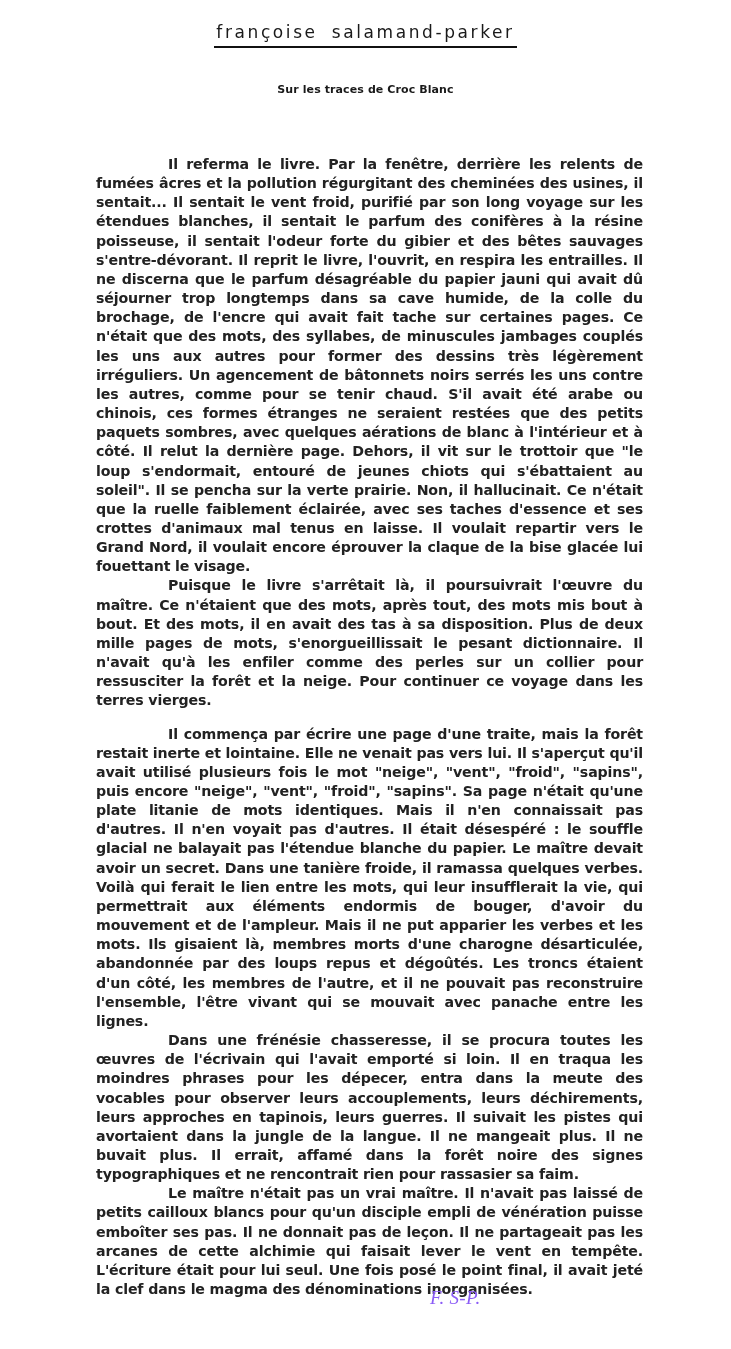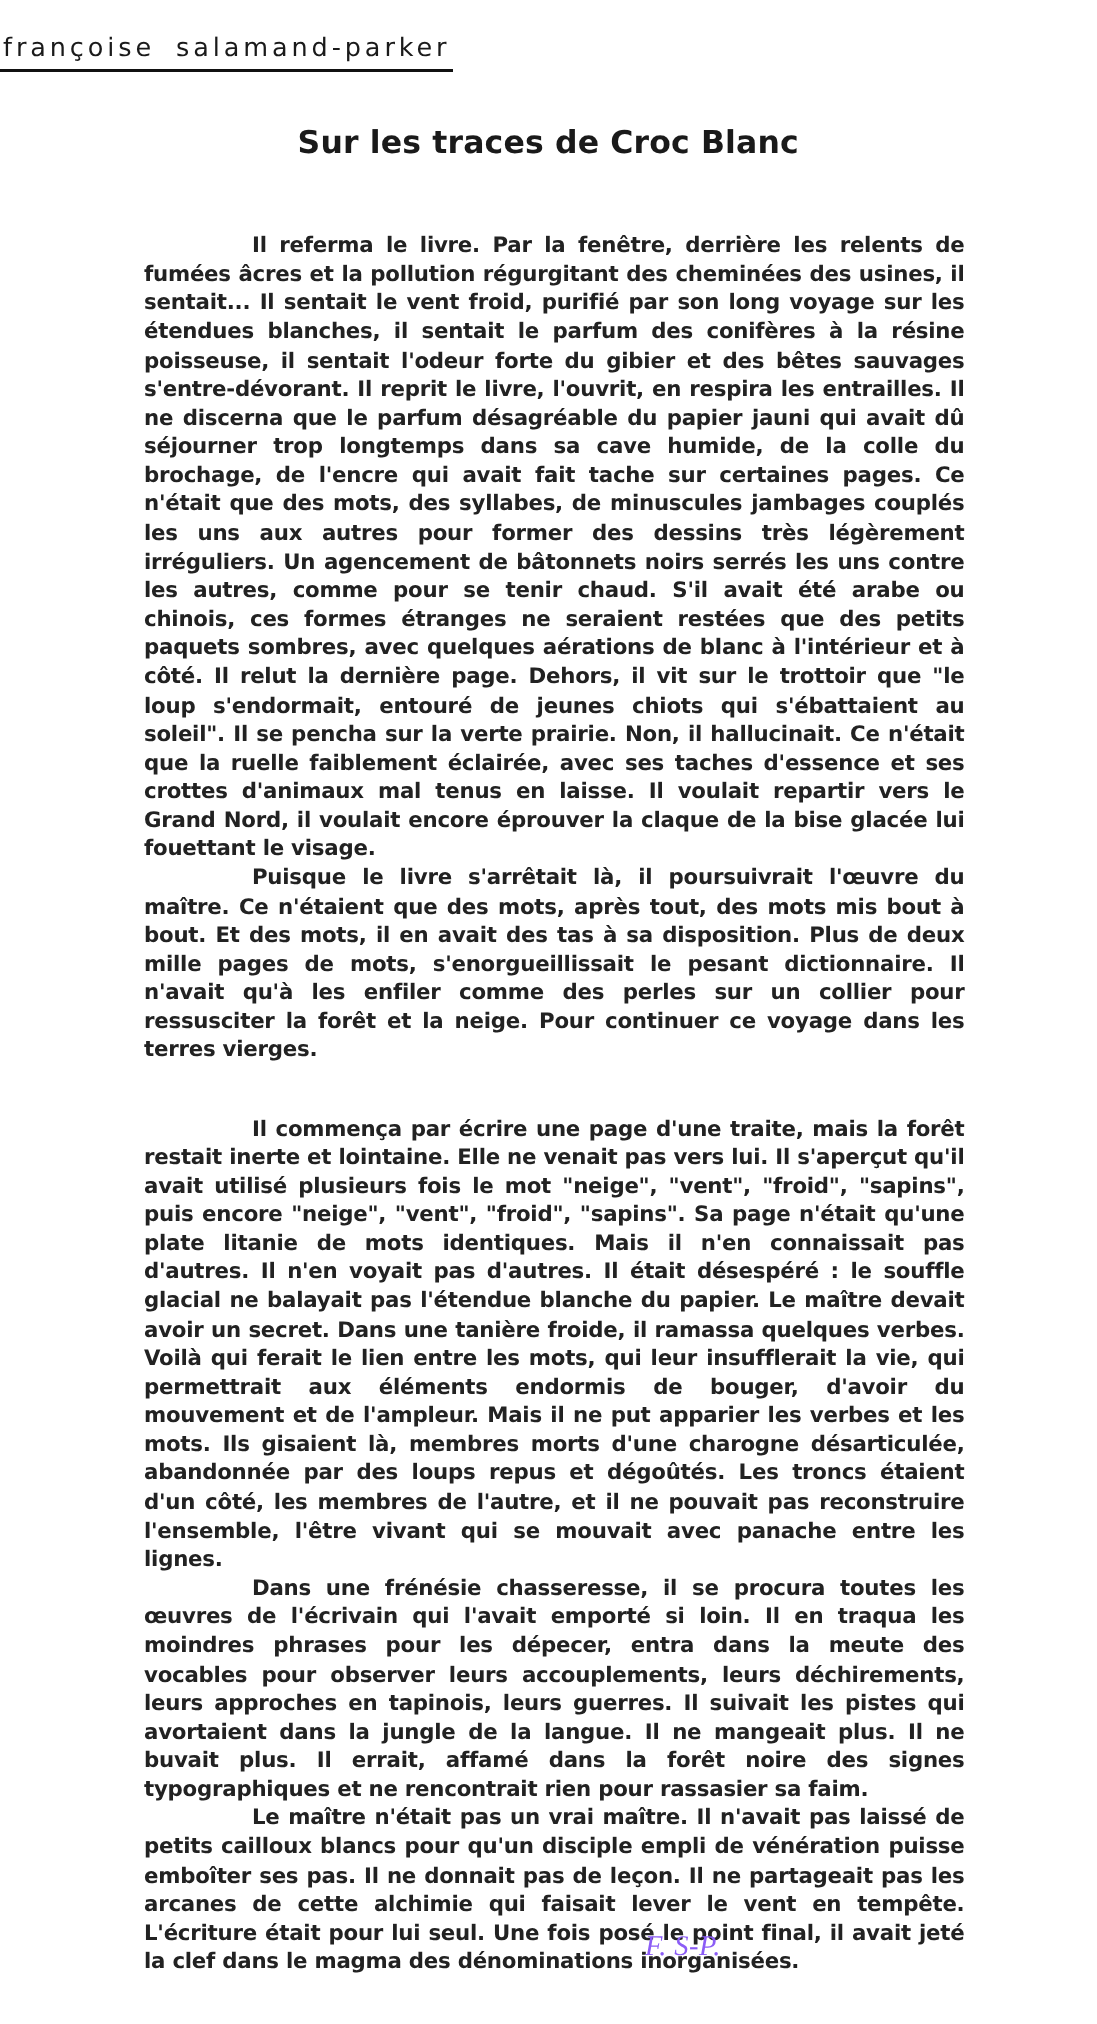--- a/index.html
+++ b/index.html
@@ -12,42 +12,42 @@
       height: 1349px;
       position: relative;
       overflow: hidden;
       color: #1a1a1a;
     }
     .header {
       position: absolute;
       left: 0;
       top: 20px;
       width: 731px;
-      text-align: left;
+      text-align: center;
     }
     .author {
       display: inline-block;
       font-family: "DejaVu Sans", sans-serif;
       font-size: 17px;
       letter-spacing: 2.6px;
       word-spacing: 6px;
       color: #1a1a1a;
       padding: 0 2px 2px 2px;
       border-bottom: 2.5px solid #111;
       line-height: 24px;
     }
     .title {
       position: absolute;
       left: 0;
       top: 83px;
       width: 731px;
       text-align: center;
       font-family: "DejaVu Sans", sans-serif;
       font-weight: bold;
-      font-size: 21px;
+      font-size: 11px;
       color: #1a1a1a;
       letter-spacing: 0.1px;
     }
     .body-text {
       position: absolute;
       left: 96px;
       top: 155px;
       width: 547px;
       font-family: "DejaVu Sans", sans-serif;
       font-size: 14.2px;
@@ -55,21 +55,21 @@
       color: #222;
       text-align: justify;
       letter-spacing: -0.15px;
     }
     .body-text p {
       margin: 0;
       text-indent: 72px;
       font-weight: bold;
     }
     .body-text p.gap {
-      margin-top: 33px;
+      margin-top: 14px;
     }
     .signature {
       position: absolute;
       left: 430px;
       top: 1287px;
       font-family: "Liberation Serif", serif;
       font-style: italic;
       font-size: 19px;
       color: #8b5cf6;
       letter-spacing: 0.3px;

